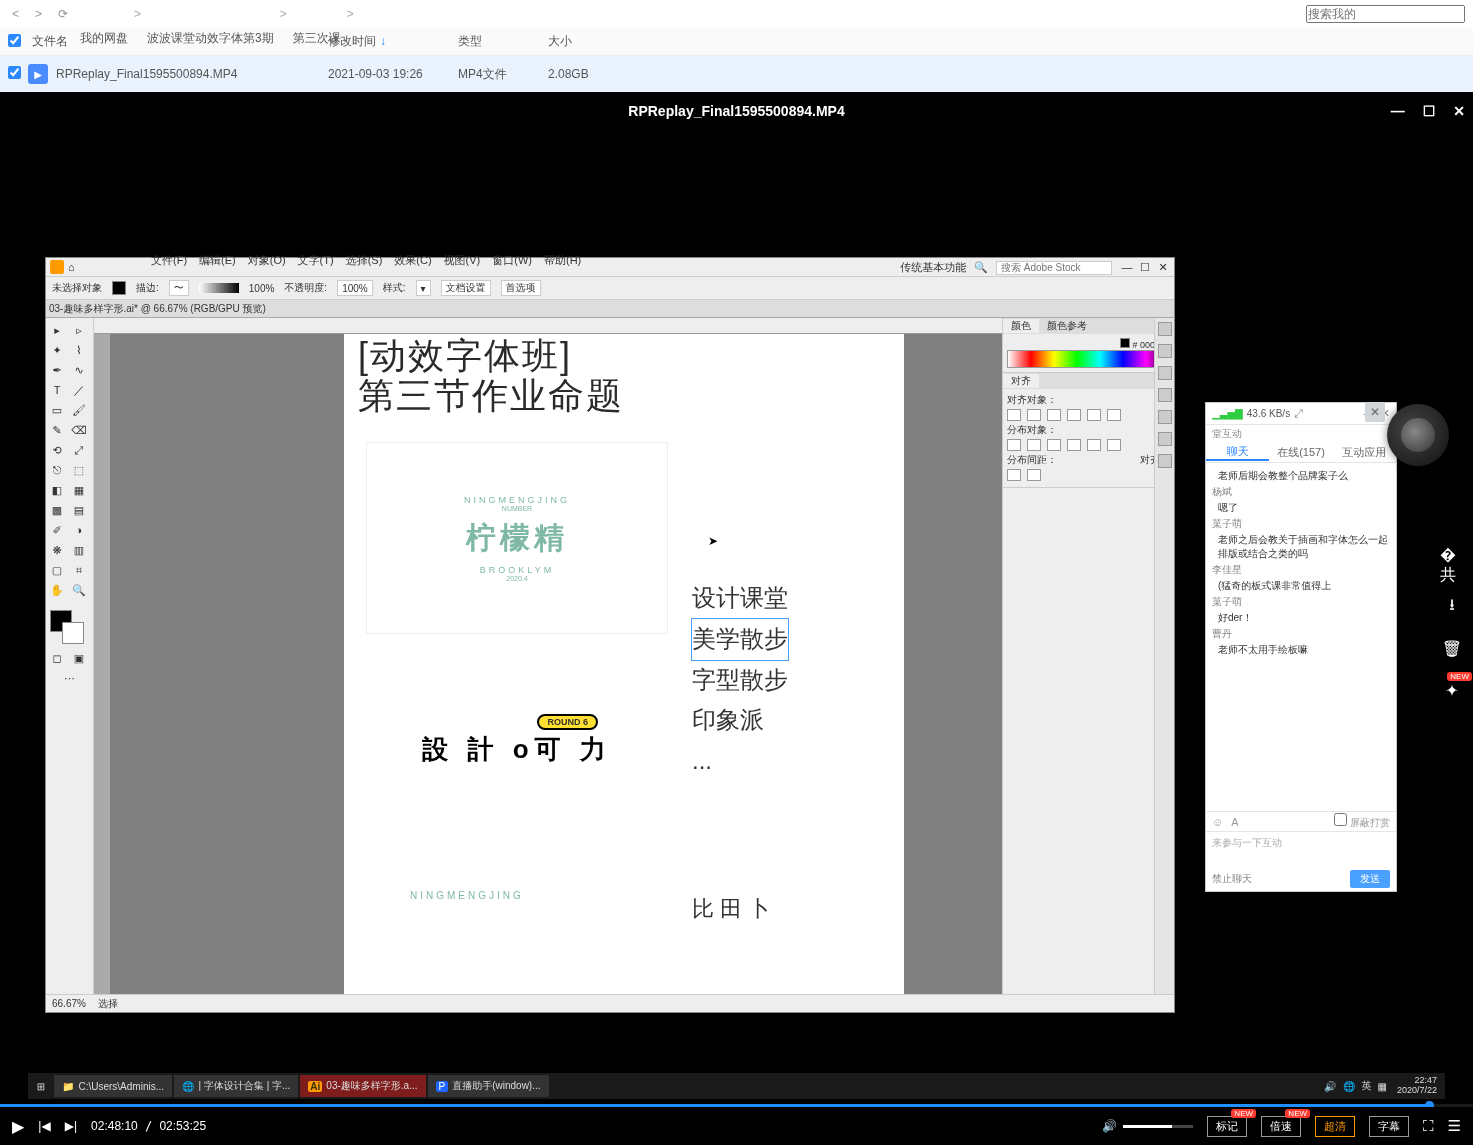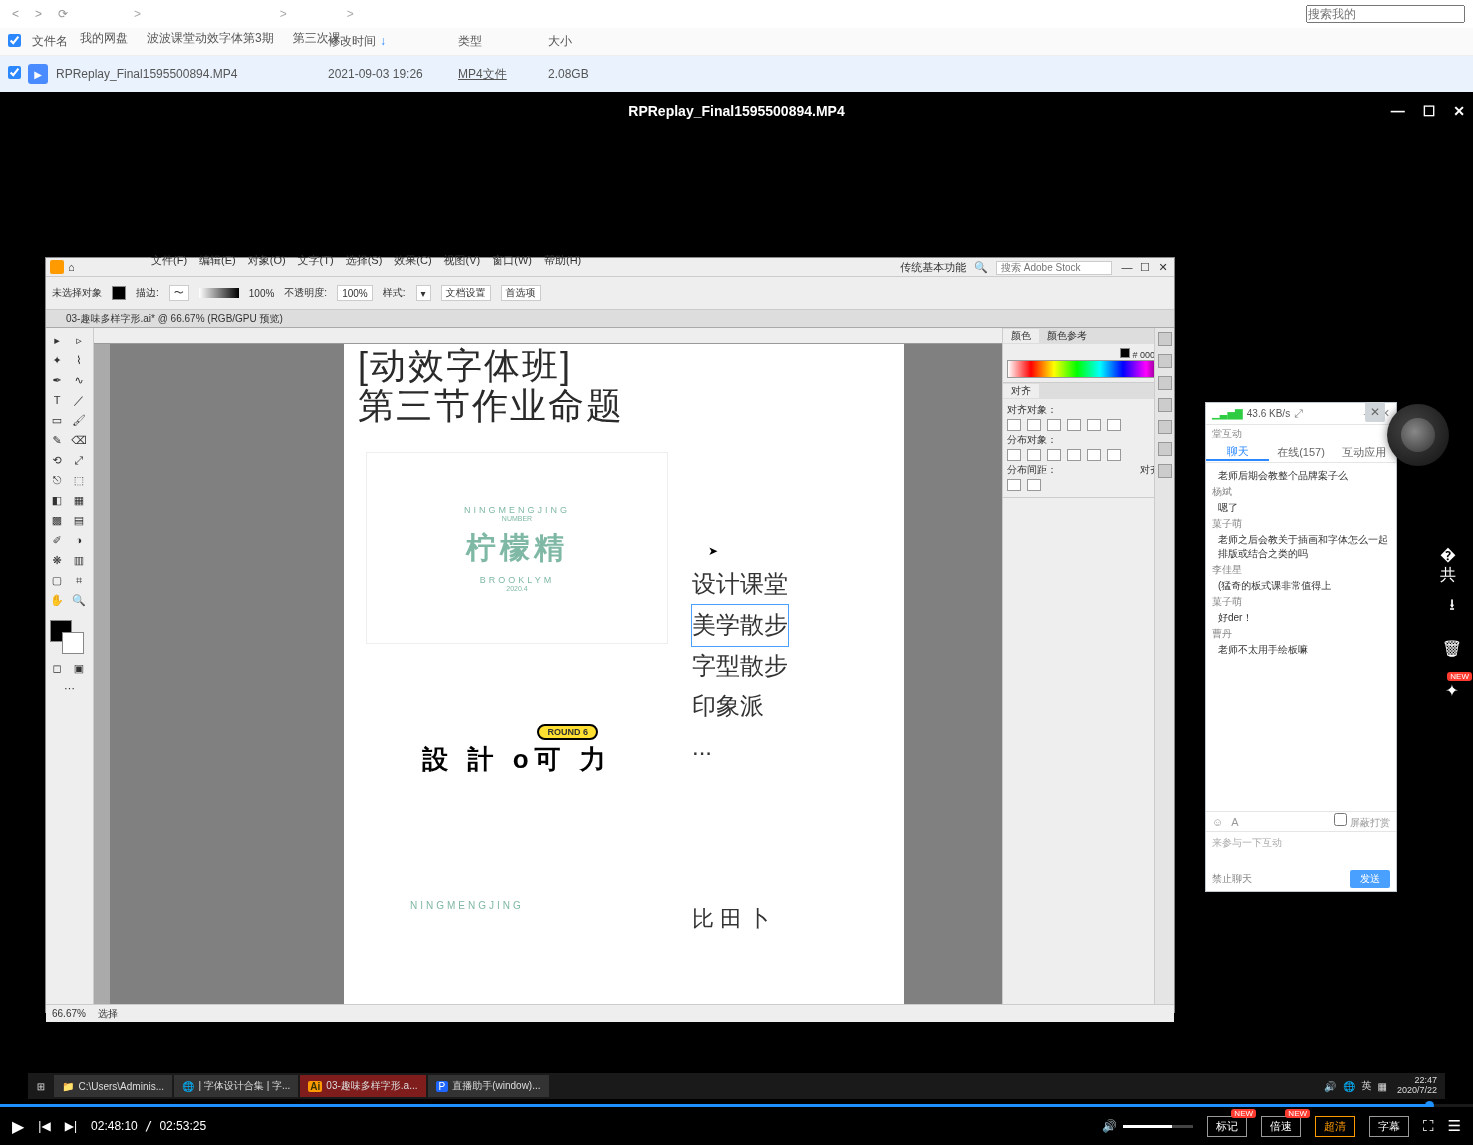--- a/index.html
+++ b/index.html
@@ -19,46 +19,46 @@
 .file-header .col-mtime { width:130px; }
 .file-header .sort-ind { color:#2b88ff; margin-left:4px; }
 .file-header .col-type { width:90px; }
 .file-header .col-size { width:80px; }
 
 .file-row { height:36px; display:flex; align-items:center; font-size:12px; color:#555; background:#eaf3fd; }
 .file-row .chk { width:28px; text-align:center; color:#2b88ff; }
 .file-row .file-icon { width:20px; height:20px; background:#4a8cff; border-radius:3px; margin-right:8px; display:flex; align-items:center; justify-content:center; color:#fff; font-size:10px; }
 .file-row .col-name { width:300px; display:flex; align-items:center; }
 .file-row .col-mtime { width:130px; }
-.file-row .col-type { width:90px;text-decoration:underline; }
+.file-row .col-type { width:90px; }
 .file-row .col-size { width:80px; }
 
 
 .player { position:absolute; top:92px; left:0; right:0; bottom:0; background:#000; }
 .player-title { height:38px; display:flex; align-items:center; justify-content:center; color:#fff; font-size:14px; font-weight:bold; position:relative; }
 .win-ctrls { position:absolute; right:8px; top:0; height:38px; display:flex; align-items:center; gap:18px; color:#fff; font-size:14px; }
 .win-ctrls span { cursor:pointer; }
 .ai-app { position:absolute; top:165px; left:45px; width:1130px; height:756px; background:#bababa; border:1px solid #888; font-size:11px; color:#333; }
 
 
 .ai-titlebar { height:18px; background:#eee; display:flex; align-items:center; padding:0 4px; gap:4px; }
 .ai-titlebar .ai-logo { width:14px; height:14px; background:#ff9a00; border-radius:2px; }
 .ai-titlebar .ai-home { color:#333; }
 .ai-menubar { height:0; display:flex; align-items:center; background:#eee; padding-left:60px; gap:12px; font-size:11px; position:absolute; top:2px; left:45px; right:200px; z-index:2; }
 .ai-menubar span { cursor:pointer; }
 .ai-menubar-right { position:absolute; right:4px; top:2px; display:flex; align-items:center; gap:8px; font-size:11px; z-index:2; }
 .ai-search { background:#fff; border:1px solid #ccc; padding:0 4px; font-size:10px; height:14px; width:116px; }
 .ai-winbtns { display:flex; gap:4px; }
 .ai-winbtns span { width:14px; text-align:center; cursor:pointer; }
 
-.ai-optbar { height:34px; background:#eee; border-top:1px solid #ccc; border-bottom:1px solid #ccc; display:flex; align-items:center; padding:0 6px; gap:10px; font-size:10px; }
+.ai-optbar { height:24px; background:#eee; border-top:1px solid #ccc; border-bottom:1px solid #ccc; display:flex; align-items:center; padding:0 6px; gap:10px; font-size:10px; }
 .ai-optbar .swatch { width:14px; height:14px; background:#000; border:1px solid #888; }
 .ai-optbar .dd { border:1px solid #ccc; background:#fff; padding:0 4px; height:16px; display:flex; align-items:center; }
 
-.ai-tab { height:18px; background:#ddd; display:flex; align-items:center; padding:0 20px; font-size:10px; border-bottom:1px solid #aaa; }
+.ai-tab { height:18px; background:#ddd; display:flex; align-items:center; padding:0 3px; font-size:10px; border-bottom:1px solid #aaa; }
 
 .ai-body { position:relative; height:calc(100% - 78px); display:flex; }
 .ai-tools { width:48px; background:#eee; border-right:1px solid #ccc; display:flex; flex-direction:column; padding-top:2px; }
 .ai-tools .trow { display:flex; }
 .ai-tools .tool { width:22px; height:20px; display:flex; align-items:center; justify-content:center; font-size:11px; color:#333; cursor:pointer; }
 .ai-tools .color-sw { margin-top:6px; padding:4px; }
 .ai-tools .fgbg { position:relative; width:34px; height:34px; }
 .ai-tools .fg { position:absolute; width:22px; height:22px; background:#000; border:1px solid #888; top:0; left:0; }
 .ai-tools .bg { position:absolute; width:22px; height:22px; background:#fff; border:1px solid #888; bottom:0; right:0; }
 
@@ -71,21 +71,21 @@
 .ab-title2 { position:absolute; top:38px; left:248px; font-size:36px; font-weight:300; color:#2a2a2a; letter-spacing:2px; }
 .card1 { position:absolute; top:108px; left:256px; width:302px; height:192px; background:#fff; box-shadow:inset 0 0 0 1px #eee; display:flex; flex-direction:column; align-items:center; justify-content:center; }
 .card1 .sub1 { font-size:9px; letter-spacing:3px; color:#7fb8a5; }
 .card1 .sub2 { font-size:7px; color:#7fb8a5; }
 .card1 .main { font-size:30px; color:#7fb8a5; font-weight:bold; letter-spacing:4px; margin:6px 0; }
 .card1 .sub3 { font-size:9px; letter-spacing:3px; color:#7fb8a5; }
 .card1 .sub4 { font-size:7px; color:#7fb8a5; }
 .card2 { position:absolute; top:310px; left:256px; width:302px; height:192px; background:#fff; display:flex; flex-direction:column; align-items:center; justify-content:center; }
 .card2 .badge { background:#ffe030; border:2px solid #000; border-radius:10px; padding:1px 8px; font-size:9px; font-weight:bold; align-self:flex-end; margin-right:70px; margin-bottom:2px; }
 .card2 .main { font-size:26px; font-weight:900; letter-spacing:6px; color:#000; }
-.textlist { position:absolute; top:220px; left:582px; font-size:24px; color:#333; line-height:1.7; font-weight:300; }
+.textlist { position:absolute; top:244px; left:582px; font-size:24px; color:#333; line-height:1.7; font-weight:300; }
 .textlist .sel { outline:1px solid #4aa0ff; }
 .card3txt { position:absolute; top:556px; left:300px; font-size:10px; letter-spacing:3px; color:#7fb8a5; }
 .morelabel { position:absolute; top:560px; left:582px; font-size:22px; color:#333; }
 
 .ai-panels { width:172px; background:#eee; border-left:1px solid #ccc; font-size:10px; display:flex; flex-direction:column; }
 .panel { border-bottom:1px solid #ccc; }
 .panel-tabs { display:flex; background:#ddd; height:16px; align-items:center; }
 .panel-tabs span { padding:0 8px; cursor:pointer; }
 .panel-tabs span.active { background:#eee; }
 .panel-body { background:#eee; padding:4px; }

